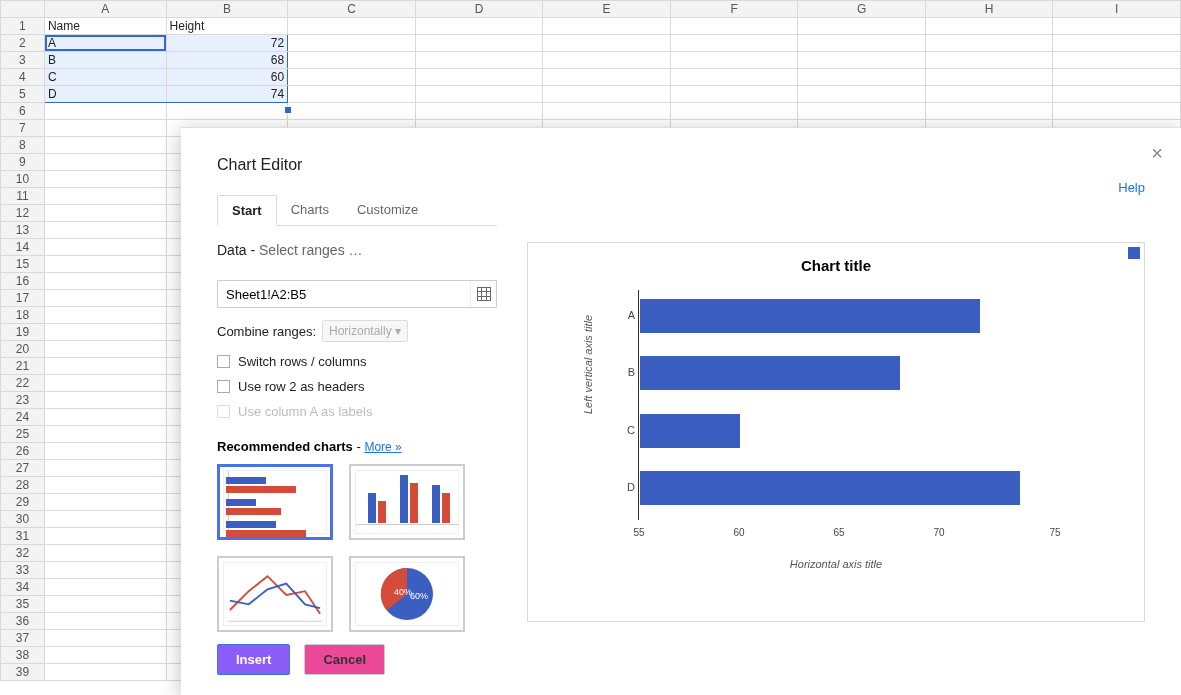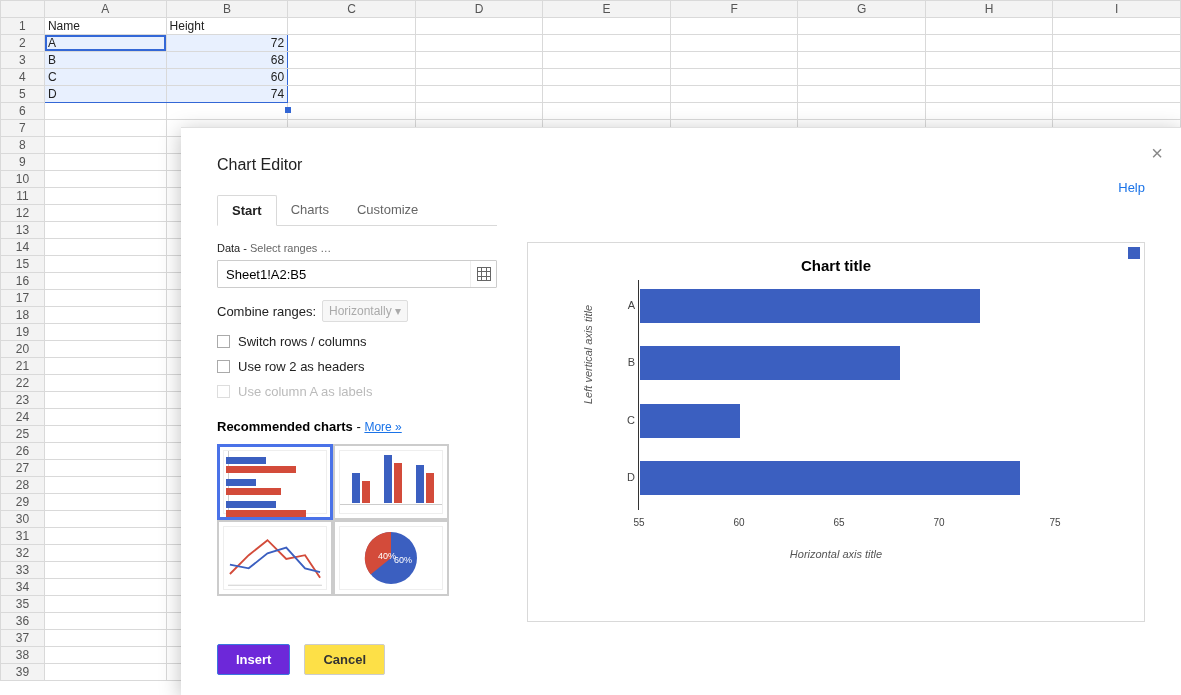--- a/index.html
+++ b/index.html
@@ -82,21 +82,21 @@
   }
   .tab.active {
     border: 1px solid #d9d9d9;
     border-bottom: 1px solid #fff;
     color: #222;
     font-weight: bold;
     border-radius: 2px 2px 0 0;
   }
   .content { display: flex; gap: 30px; }
   .left-pane { width: 280px; }
-  .label-row { font-size: 11px; color: #222; margin-bottom: 6px; }
+  .label-row { font-size: 14px; color: #222; margin-bottom: 22px; }
   .label-row .sub { color: #666; }
   .range-input-wrap {
     display: flex; align-items: center;
     border: 1px solid #ccc; border-radius: 1px;
     height: 28px; margin-bottom: 12px;
   }
   .range-input {
     flex: 1; border: none; outline: none;
     padding: 0 8px; font-size: 13px; height: 26px;
   }
@@ -113,21 +113,21 @@
   }
   .chk-row { display:flex; align-items:center; gap:8px; font-size:13px; color:#222; margin-bottom:10px;}
   .chk-row.disabled { color:#bbb; }
   .chk {
     width:13px; height:13px; border:1px solid #aaa; background:#fff;
   }
   .chk-row.disabled .chk { border-color:#ddd; }
   .rec-label { font-size:13px; margin-top:20px; margin-bottom:10px; }
   .rec-label b{font-weight:bold;}
   .more-link { color:#1a73e8; text-decoration:underline; cursor:pointer; font-size:12px;}
-  .thumbs { display:flex; flex-wrap:wrap; gap:0; }
+  .thumbs { display:flex; flex-wrap:wrap; gap:16px; }
   .thumb {
     width:116px; height:76px; border:2px solid #ccc;
     background:#fff; padding:4px; cursor:pointer;
     position:relative;
   }
   .thumb.selected { border:3px solid #4a72e8; padding:3px;}
   .thumb-inner { width:100%; height:100%; position:relative; border:1px solid #eee;}
   
   .hb { position:absolute; left:2px; height:7px;}
   
@@ -136,21 +136,21 @@
   .ax { position:absolute; background:#ccc;}
 
   
   .preview {
     flex: 1;
     border: 1px solid #d9d9d9;
     height: 380px;
     position: relative;
     padding: 14px 20px 10px 20px;
   }
-  .chart-title { text-align:center; font-weight:bold; font-size:15px; }
+  .chart-title { text-align:center; font-weight:bold; font-size:15px; margin-bottom:10px;}
   .chart-body { position:relative; height:270px; margin-left:36px; }
   .y-axis-title {
     position:absolute; left:-2px; top:130px;
     transform: rotate(-90deg); transform-origin: left top;
     font-style: italic; font-size:11px; color:#555;
     white-space:nowrap;
   }
   .x-axis-title {
     text-align:center; font-style:italic; font-size:11px; color:#555;
     margin-top:4px;
@@ -162,24 +162,24 @@
   .hbar-row { position:absolute; left:1px; height:34px; display:flex; align-items:center;}
   .hbar { height:34px; background:#3b5fc0;}
   .ytick { position:absolute; left:30px; font-size:11px; color:#444; width:20px; text-align:right;}
   .xtick { position:absolute; bottom:-18px; font-size:10px; color:#444; transform:translateX(-50%);}
   .legend-box { position:absolute; top:4px; right:4px; width:12px; height:12px; background:#3b5fc0;}
 
   
   .dlg-buttons { position:absolute; left:36px; bottom:20px; display:flex; gap:14px;}
   .btn {
     padding: 7px 18px; font-size:13px; border-radius:2px;
-    cursor:pointer; border:1px solid #ccc; background:#fde047; color:#333;
+    cursor:pointer; border:1px solid #ccc; background:#ec4899; color:#333;
     font-weight:bold;
   }
-  .btn.primary { background:#6d28d9; border-color:#3a77de; color:#fff;}
+  .btn.primary { background:#8b5cf6; border-color:#3a77de; color:#fff;}
 </style>
 </head>
 <body>
 
 <div class="sheet">
   <table class="grid" id="grid">
       <tbody>
         <tr>
           <th class="rowh"></th>
           <th class="colA">A</th>

